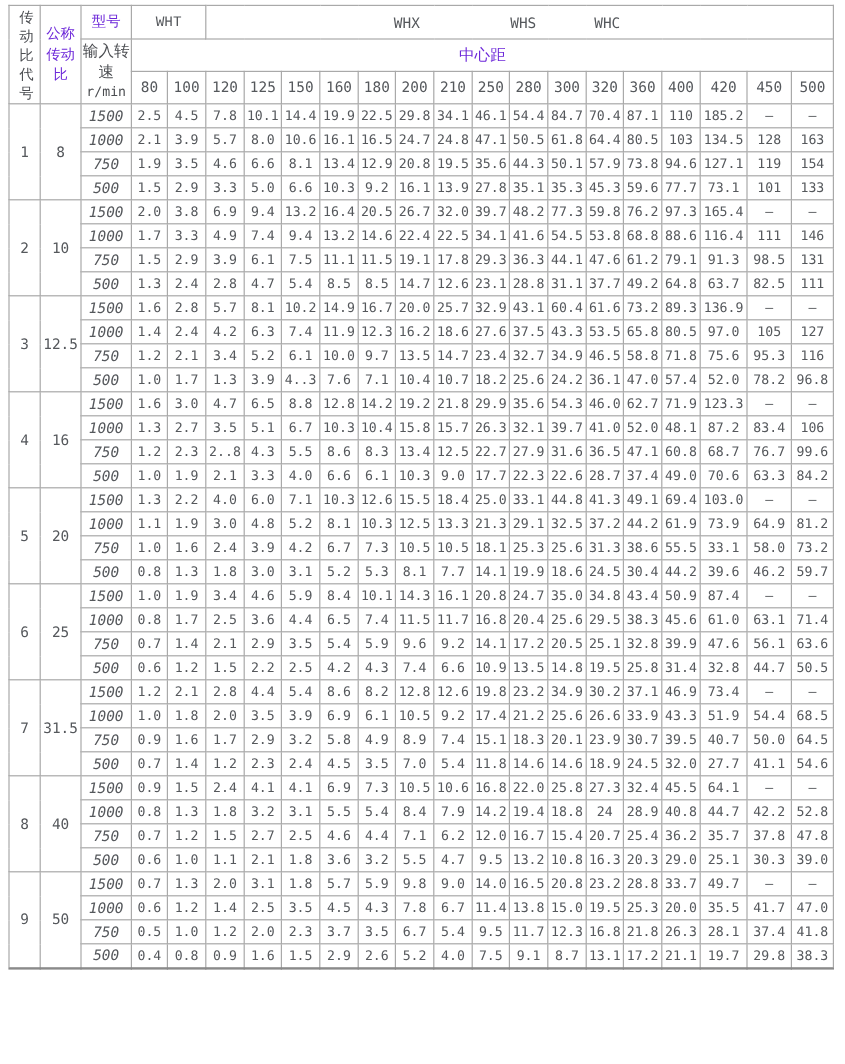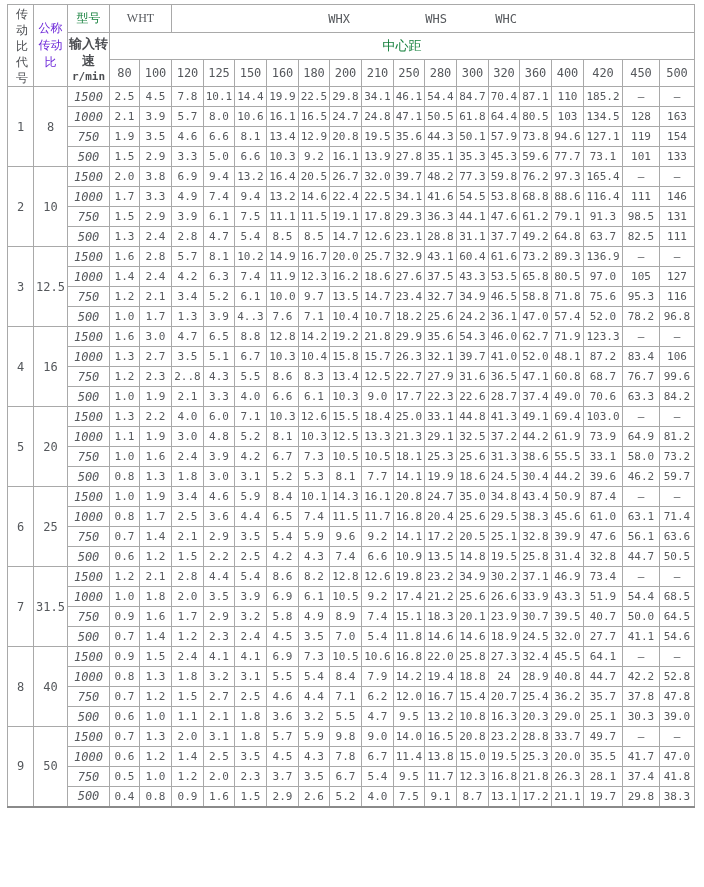--- a/index.html
+++ b/index.html
@@ -15,30 +15,30 @@
   }
   table.power {
     border-collapse: collapse; table-layout: fixed;
     border: 1px solid #8a8a8a; border-bottom-width: 2px;
     color: #55585c;
   }
   th, td {
     border: 1px solid #a9a9a9; padding: 0; text-align: center;
     vertical-align: middle; font-weight: normal; overflow: hidden;
   }
-  .cjk { font-size: 13px; color: #15803d; margin-top: 24px; }
+  .cjk { font-size: 13px; color: #6d28d9; margin-top: 24px; }
   .vhead {
     word-break: break-all; line-height: 16px; font-size: 13px;
     color: #4c4e52; padding: 0 5px; text-align: right;
   }
   .vhead2 { word-break: break-all; line-height: 17px; font-size: 13px; color: #6d28d9; padding: 0 3px; }
-  .speed-head { padding: 0 1px; color: #4c4e52; font-weight: bold; }
+  .speed-head { padding: 0 1px; color: #4c4e52; }
   .speed-head .zh { word-break: break-all; font-size: 13px; line-height: 17px; }
   .speed-head .unit { font-family: "DejaVu Sans Mono", monospace; font-size: 11px; line-height: 15px; }
-  .mono { font-family: Liberation Serif, serif; margin-top: 48px; }
+  .mono { font-family: Liberation Mono, monospace; margin-top: 48px; }
   tr.model-row th { height: 28px; font-size: 12px; }
   tr.cd-row th { height: 27px; }
   .model-span { position: relative; }
   .mpos { position: absolute; top: 50%; transform: translate(-50%, -50%); font-size: 12px; font-family: "DejaVu Sans Mono", monospace; }
   .whx { left: 32%; }
   .whs { left: 48%; padding-left: 27px; }
   .whc { left: 64%; }
   .dist { font-family: "DejaVu Sans Mono", monospace; font-size: 12px; height: 27px; }
   tbody td, tbody th {
     height: 20px; font-family: "DejaVu Sans Mono", monospace;

